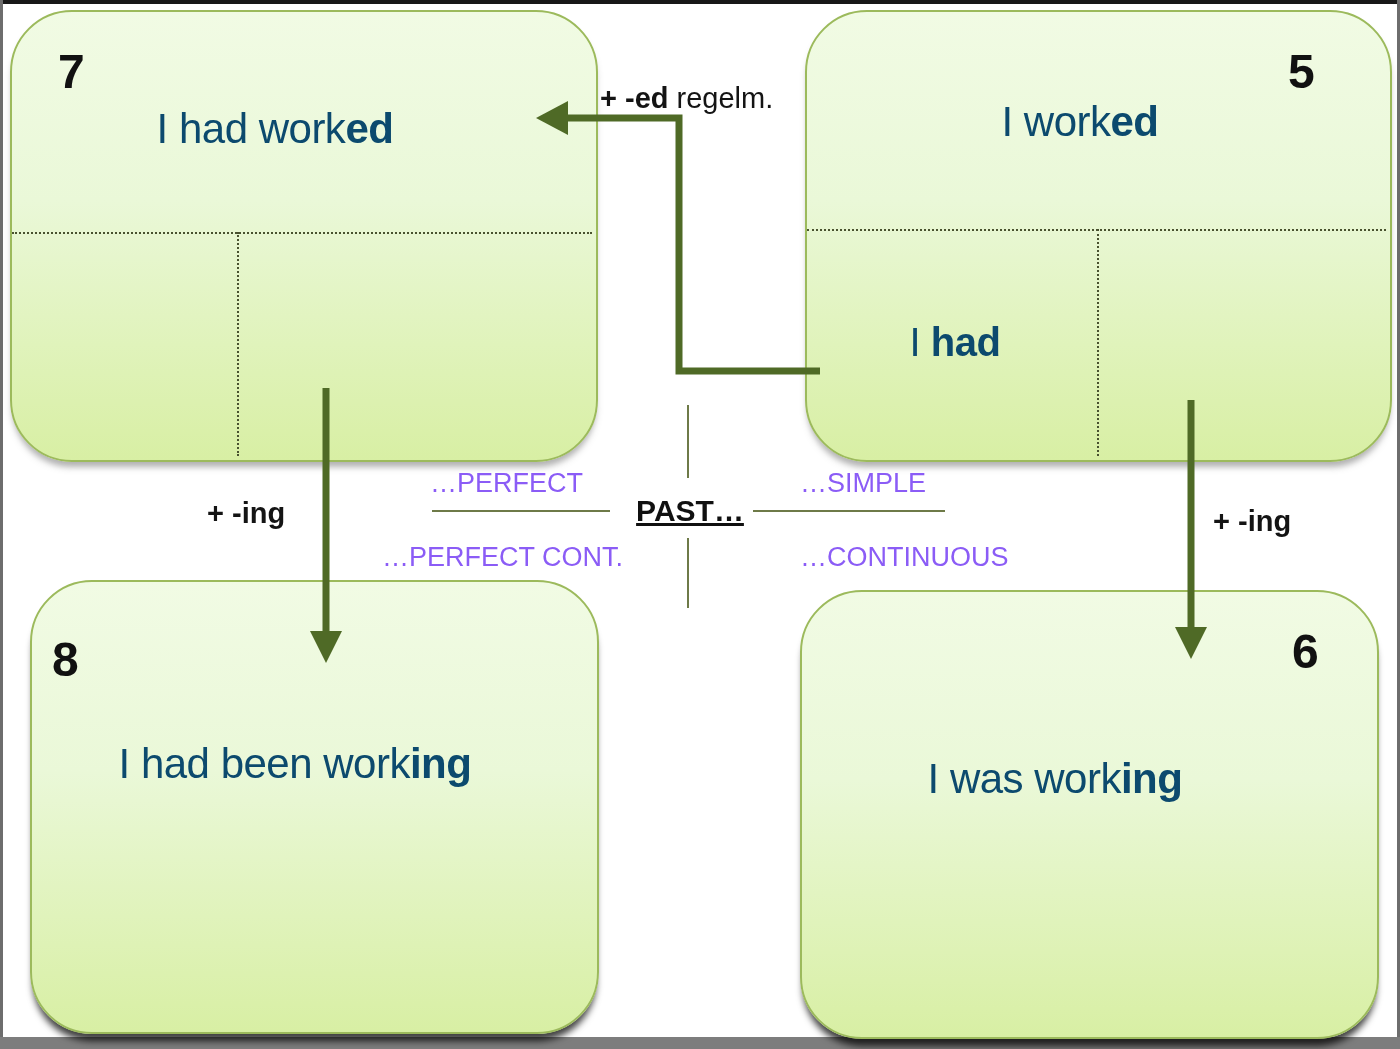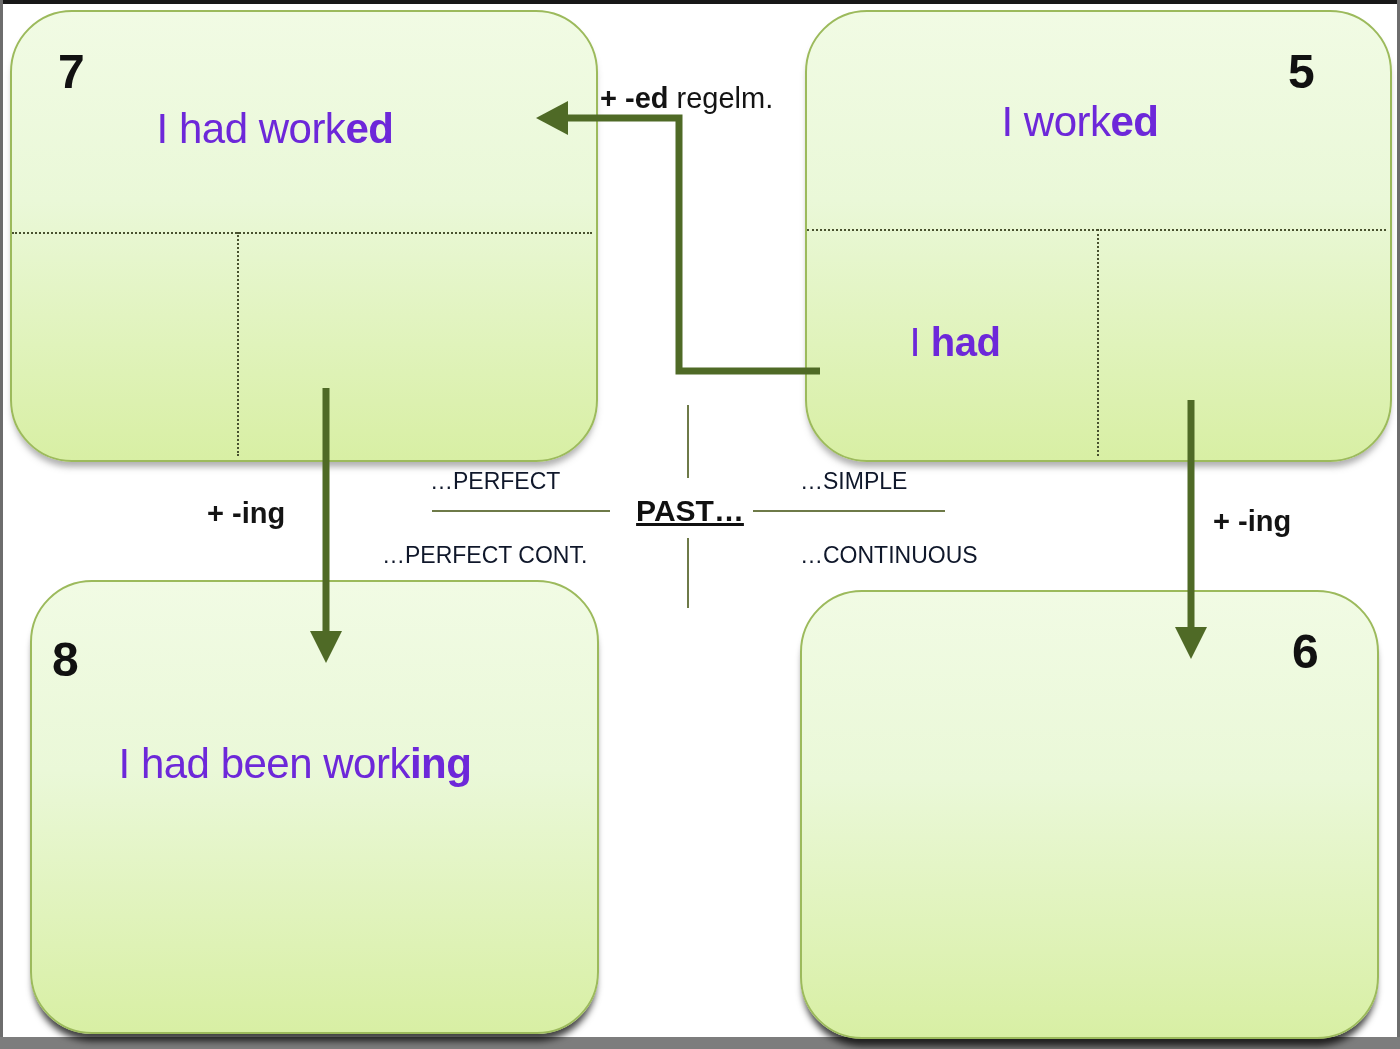--- a/index.html
+++ b/index.html
@@ -50,37 +50,37 @@
   .n5 { left:1288px; top:44px; }
   .n8 { left:52px;   top:632px; }
   .n6 { left:1292px; top:624px; }
 
   
   .sentence {
     position:absolute;
     text-align:center;
     font-size: 42px;
     letter-spacing: -0.5px;
-    color: #6d28d9;
+    color: #0c4a6e;
     white-space: nowrap;
   }
   .sentence .b { font-weight: 700; }
   .t7main { left:60px;   top:105px; width:430px; }
   .t7sub  { left:230px;  top:307px; width:340px; font-size:40px; }
   .t5main { left:880px;  top:98px;  width:400px; }
   .t5subL { left:810px;  top:320px; width:290px; font-size:40px; }
   .t5subR { left:1100px; top:314px; width:230px; font-size:40px; }
   .t8main { left:60px;   top:740px; width:470px; }
   .t6main { left:860px;  top:755px; width:390px; }
 
   
   .quad-label {
     position:absolute;
-    font-size: 23px;
-    color: #0f172a;
+    font-size: 27px;
+    color: #8b5cf6;
     white-space: nowrap;
   }
   .l-perfect     { left:430px; top:468px; }
   .l-simple      { left:800px; top:468px; }
   .l-perfectcont { left:382px; top:542px; }
   .l-continuous  { left:800px; top:542px; }
   .l-past {
     position:absolute; left:620px; top:494px; width:140px;
     text-align:center; font-size:30px; font-weight:700; color:#101010; white-space:nowrap;text-decoration:underline;
   }
@@ -130,20 +130,21 @@
   <div class="box-number n5">5</div>
   <div class="box-number n8">8</div>
   <div class="box-number n6">6</div>
 
   <div class="sentence t7main"><span>I had work</span><span class="b">ed</span></div>
 
   <div class="sentence t5main"><span>I work</span><span class="b">ed</span></div>
   <div class="sentence t5subL"><span>I </span><span class="b">had</span></div>
 
   <div class="sentence t8main"><span>I had been work</span><span class="b">ing</span></div>
+  <div class="sentence t6main"><span>I was work</span><span class="b">ing</span></div>
 
   <div class="quad-label l-perfect">…PERFECT</div>
   <div class="quad-label l-simple">…SIMPLE</div>
   <div class="l-past">PAST…</div>
   <div class="quad-label l-continuous">…CONTINUOUS</div>
   <div class="quad-label l-perfectcont">…PERFECT CONT.</div>
 
   <div class="xline xl-hl"></div>
   <div class="xline xl-hr"></div>
   <div class="xline xl-vt"></div>

